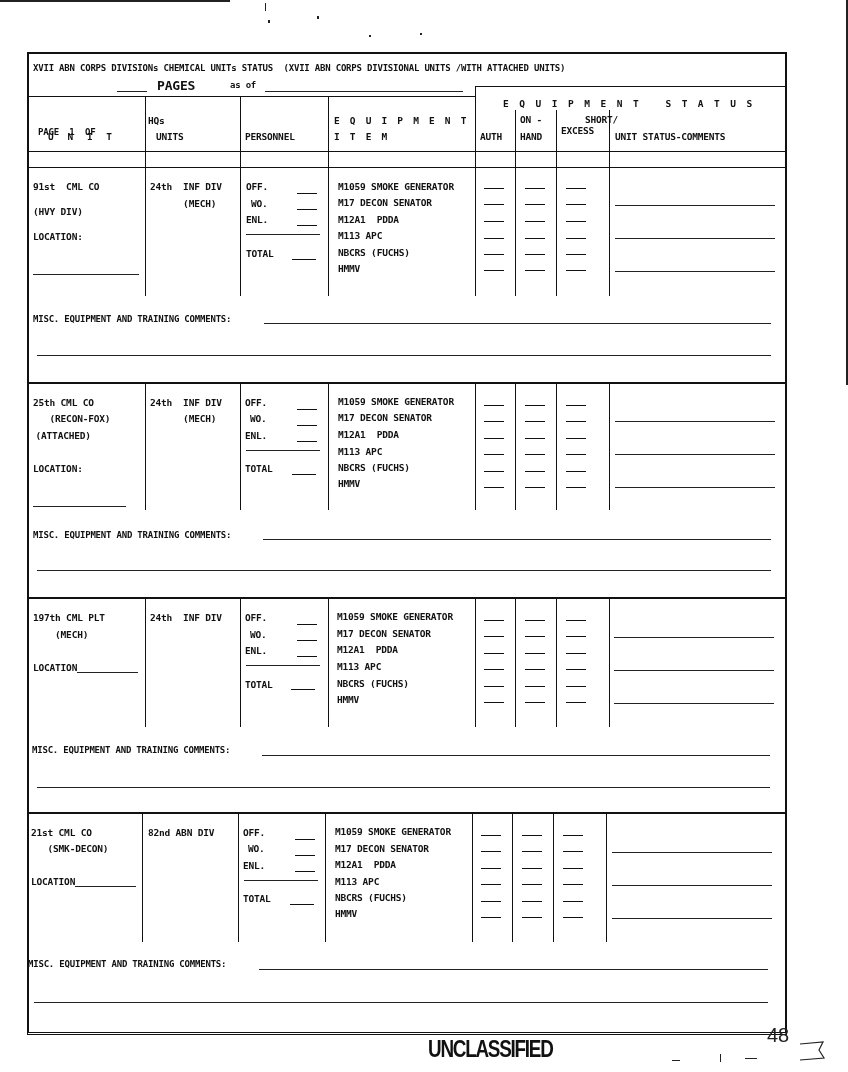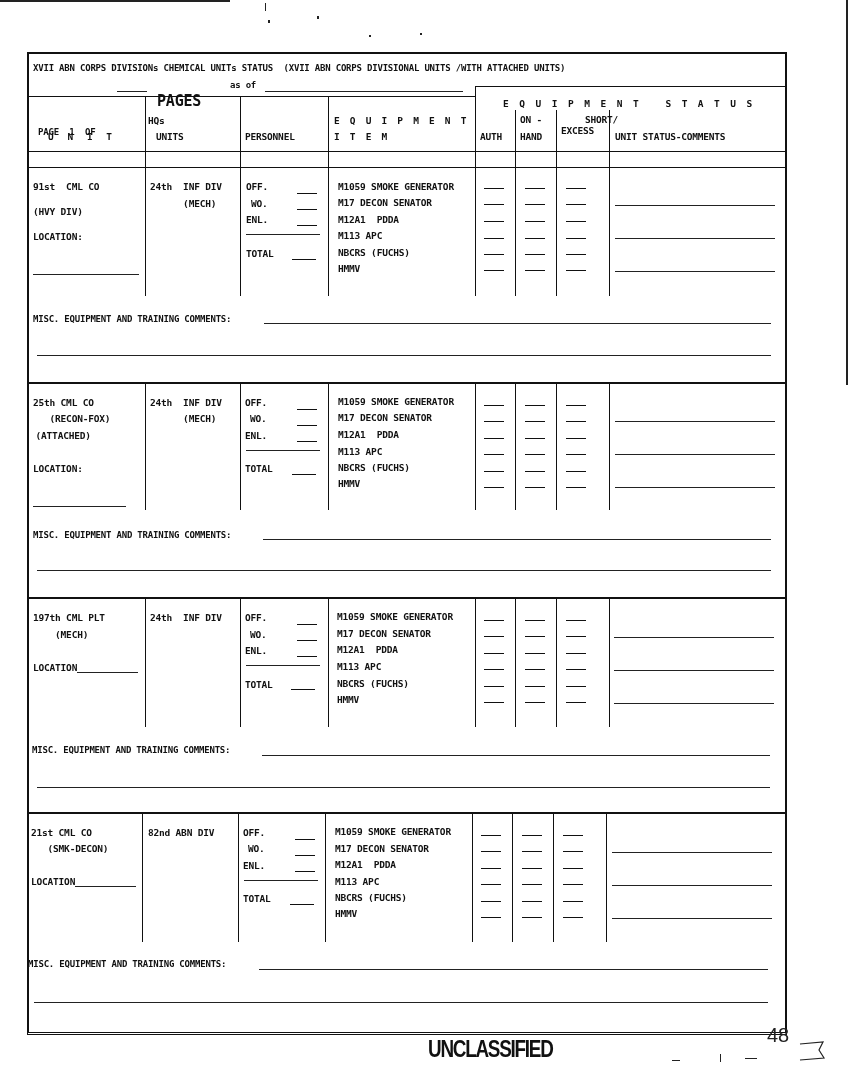--- a/index.html
+++ b/index.html
@@ -18,21 +18,21 @@
   .speck { position:absolute; background:#222; }
 </style>
 </head>
 <body>
 
 <div class="frame"></div>
 
 <span class="t" style="left:33px;top:63px;font-size:9px;">XVII ABN CORPS DIVISIONs CHEMICAL UNITs STATUS  (XVII ABN CORPS DIVISIONAL UNITS /WITH ATTACHED UNITS)</span>
 <span class="t" style="left:38px;top:80px;font-size:9px;margin-top:47px;">PAGE  1  OF</span>
 <div class="hlt" style="left:117px;top:91px;width:30px;"></div>
-<span class="t" style="left:157px;top:80px;font-size:15px;margin-top:16px;">PAGES</span>
+<span class="t" style="left:157px;top:80px;font-size:13px;">PAGES</span>
 <span class="t" style="left:230px;top:80px;font-size:9px;">as of</span>
 <div class="hlt" style="left:265px;top:91px;width:198px;"></div>
 
 <div class="hl" style="left:475px;top:86px;width:310px;"></div>
 <div class="hl" style="left:27px;top:96px;width:448px;"></div>
 
 <span class="t spaced" style="left:48px;top:131px;">U N I T</span>
 <span class="t" style="left:148px;top:115px;">HQs</span>
 <span class="t" style="left:156px;top:131px;">UNITS</span>
 <span class="t" style="left:245px;top:131px;">PERSONNEL</span>

